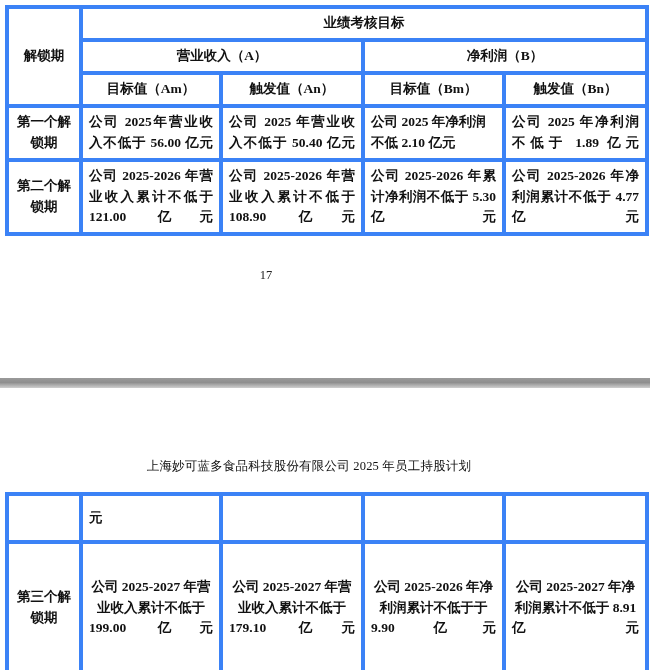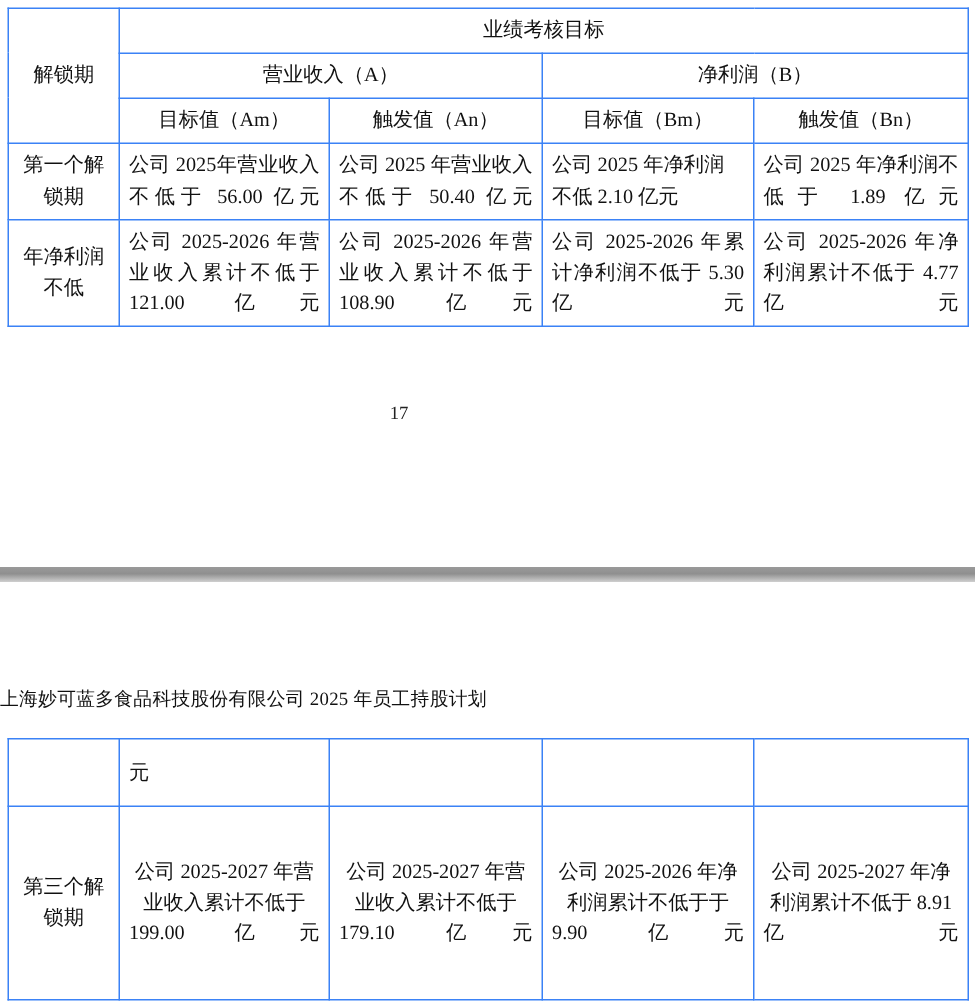--- a/index.html
+++ b/index.html
@@ -32,22 +32,22 @@
     width: 640px;
   }
 
   table.doc-table {
     border-collapse: collapse;
     width: 100%;
     table-layout: fixed;
   }
   table.doc-table td,
   table.doc-table th {
-    border: 1px solid #3b82f6;
-    font-weight: normal;
+    border: 4px solid #3b82f6;
+    font-weight: bold;
     vertical-align: middle;
     padding: 4px 6px;
     font-size: 13.5px;
     line-height: 1.55;
   }
   .hdr-center {
     text-align: center;
     font-size: 14px;
   }
   .cell-just {
@@ -93,20 +93,21 @@
     height: 10px;
     background: linear-gradient(to bottom, #9a9a9a 0%, #8f8f8f 45%, #cfcfcf 100%);
   }
 
   
   .doc-running-head {
     position: absolute;
     left: 0;
     top: 458px;
     width: 618px;
+    text-align: center;
     font-size: 12.5px;
     letter-spacing: 0.2px;
     color: #111111;
   }
 
   
   .table-wrap-bottom {
     position: absolute;
     left: 5px;
     top: 492px;
@@ -152,21 +153,21 @@
 
         <tr>
           <td class="rowlabel">第一个解锁期</td>
           <td class="cell-just">公司 2025年营业收入不低于 56.00 亿元</td>
           <td class="cell-just">公司 2025 年营业收入不低于 50.40 亿元</td>
           <td class="cell-plain">公司 2025 年净利润不低 2.10 亿元</td>
           <td class="cell-just">公司 2025 年净利润不低于 1.89 亿元</td>
         </tr>
 
         <tr>
-          <td class="rowlabel">年净利润不低</td>
+          <td class="rowlabel">第二个解锁期</td>
           <td class="cell-just">公司 2025-2026 年营业收入累计不低于 121.00 亿元</td>
           <td class="cell-just">公司 2025-2026 年营业收入累计不低于 108.90 亿元</td>
           <td class="cell-just">公司 2025-2026 年累计净利润不低于 5.30 亿元</td>
           <td class="cell-just">公司 2025-2026 年净利润累计不低于 4.77 亿元</td>
         </tr>
       </tbody>
     </table>
   </div>
 
   <div class="page-number">17</div>

